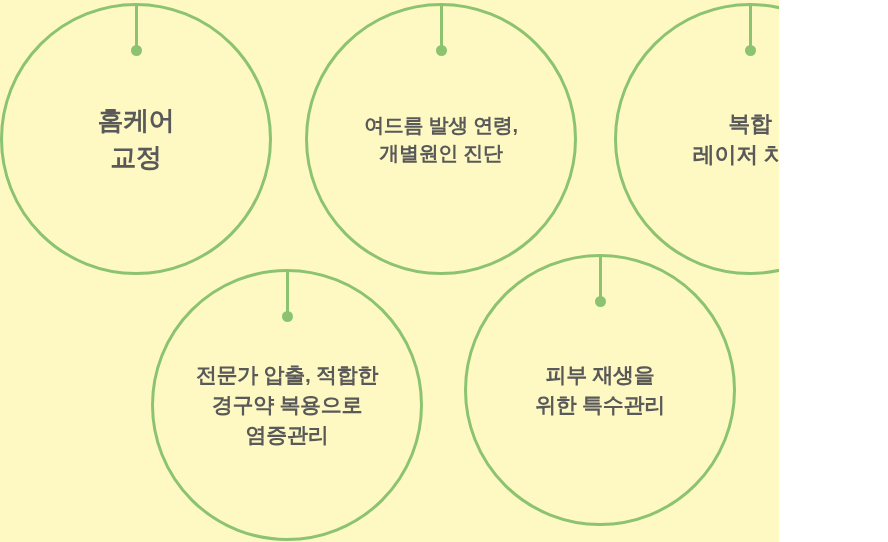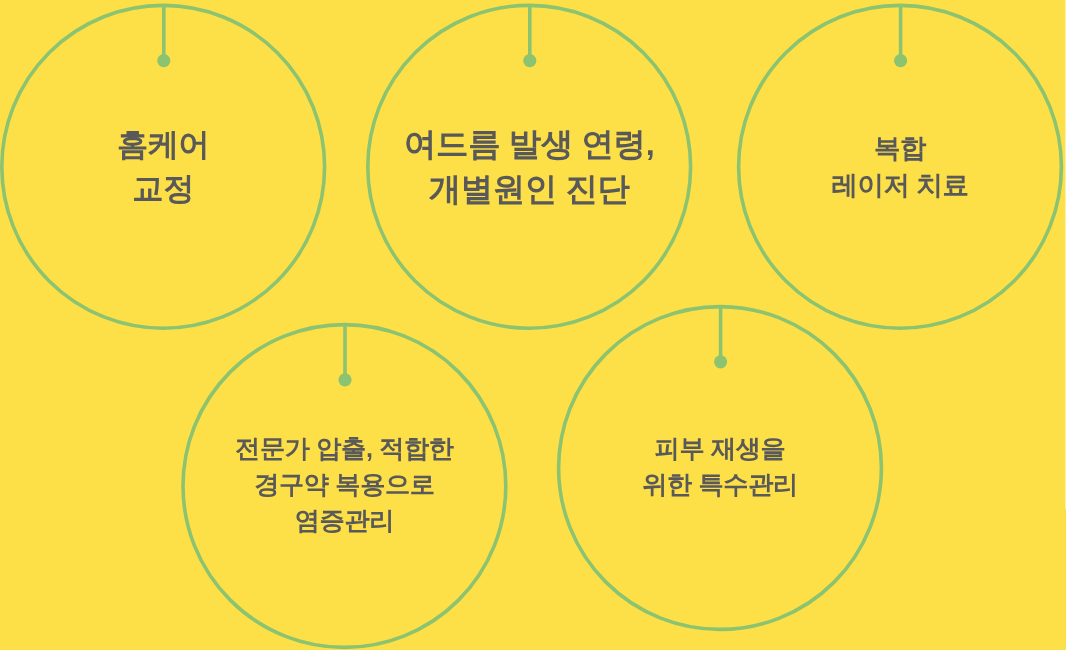--- a/index.html
+++ b/index.html
@@ -5,23 +5,23 @@
   html, body {
     margin: 0;
     padding: 0;
     background: #ffffff;
   }
   body {
     font-family: "Liberation Sans", "DejaVu Sans", sans-serif;
   }
   #stage {
     position: relative;
-    width: 888px;
+    width: 779px;
     height: 542px;
-    background: #fde047;
+    background: #fef9c3;
     overflow: hidden;
   }
   .node {
     position: absolute;
     width: 272px;
     height: 272px;
   }
   .node .ring {
     position: absolute;
     left: 0;
@@ -69,21 +69,21 @@
     white-space: pre-line;
   }
   
   #node-0 { left: 0px;   top: 3px;   }
   #node-1 { left: 305px; top: 3px;   }
   #node-2 { left: 614px; top: 3px;   }
   #node-3 { left: 151px; top: 269px; }
   #node-4 { left: 464px; top: 254px; }
 
   #node-0 .label { font-size: 26px; }
-  #node-1 .label { font-size: 27px; }
+  #node-1 .label { font-size: 20px; }
   #node-2 .label { font-size: 22px; }
   #node-3 .label { font-size: 21px; }
   #node-4 .label { font-size: 21px; }
 </style>
 </head>
 <body>
 
 <div id="stage">
 
   <div class="node" id="node-0">

